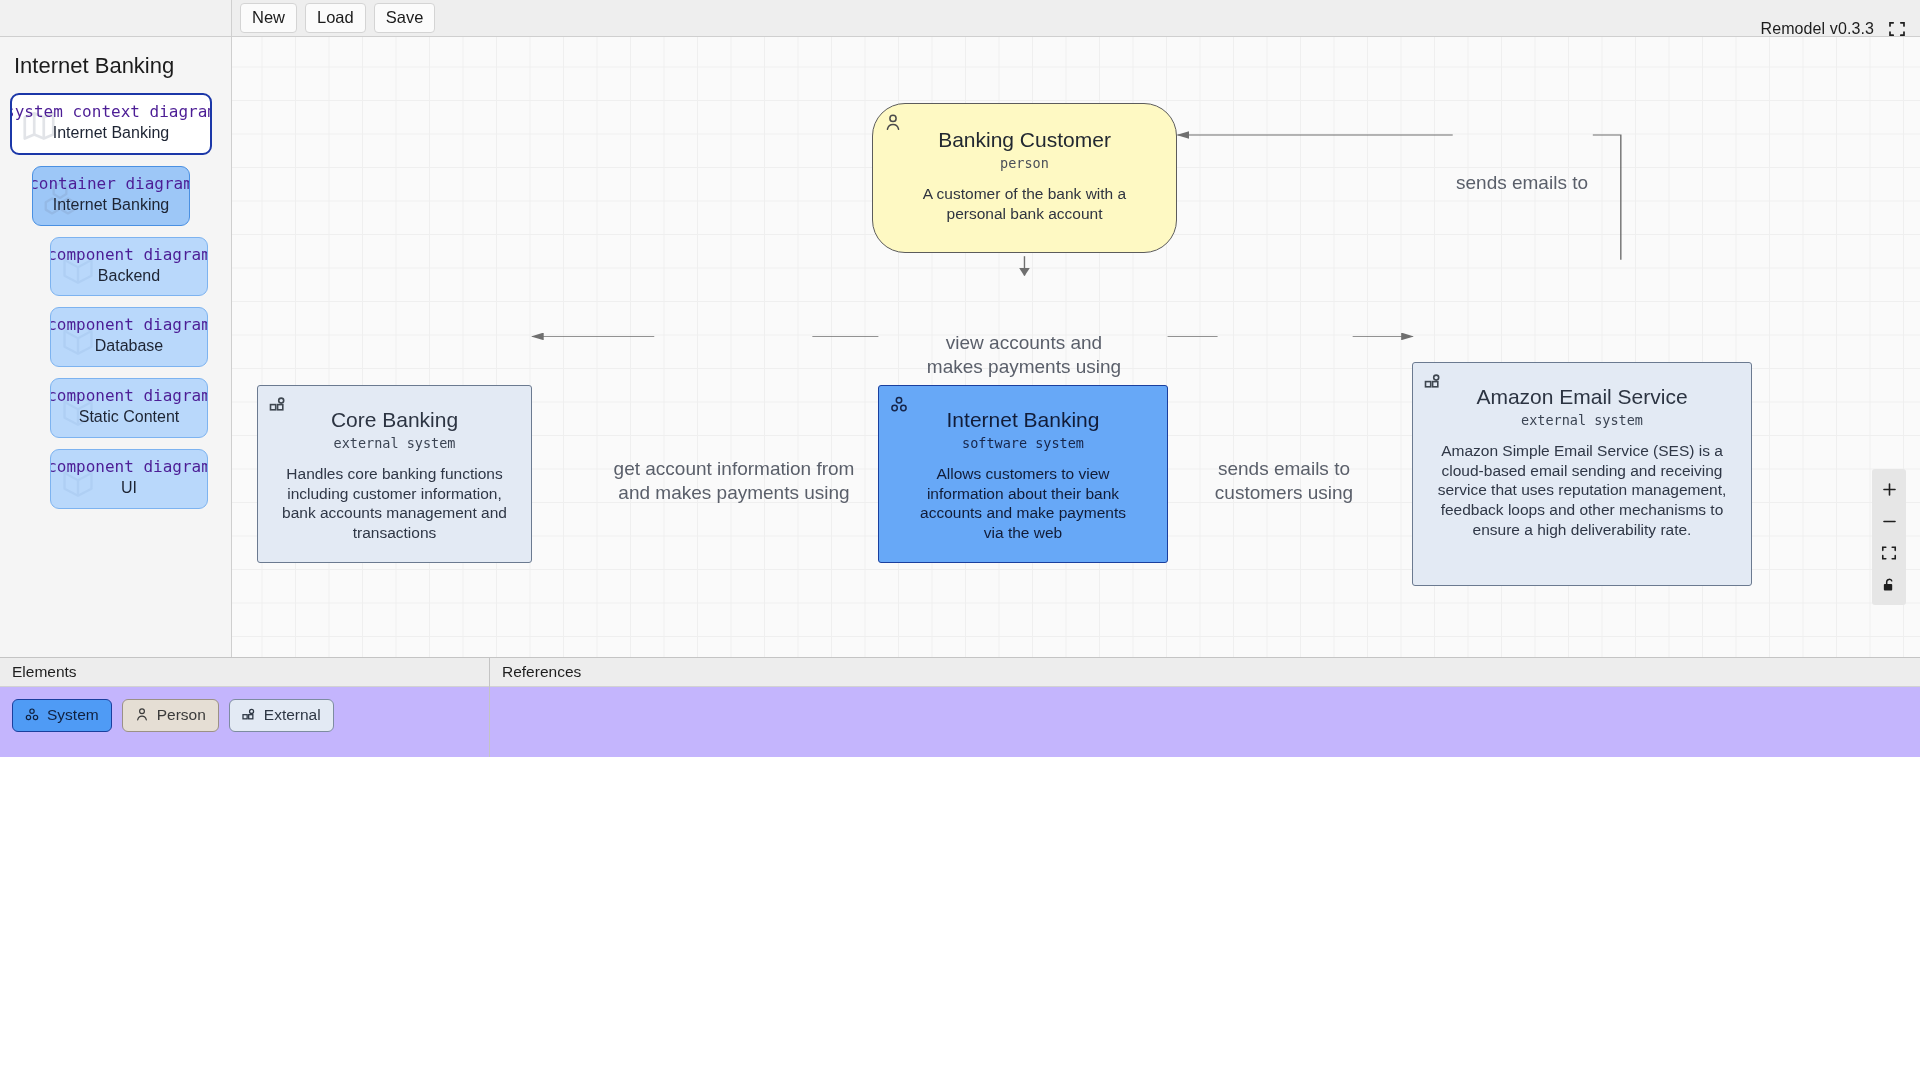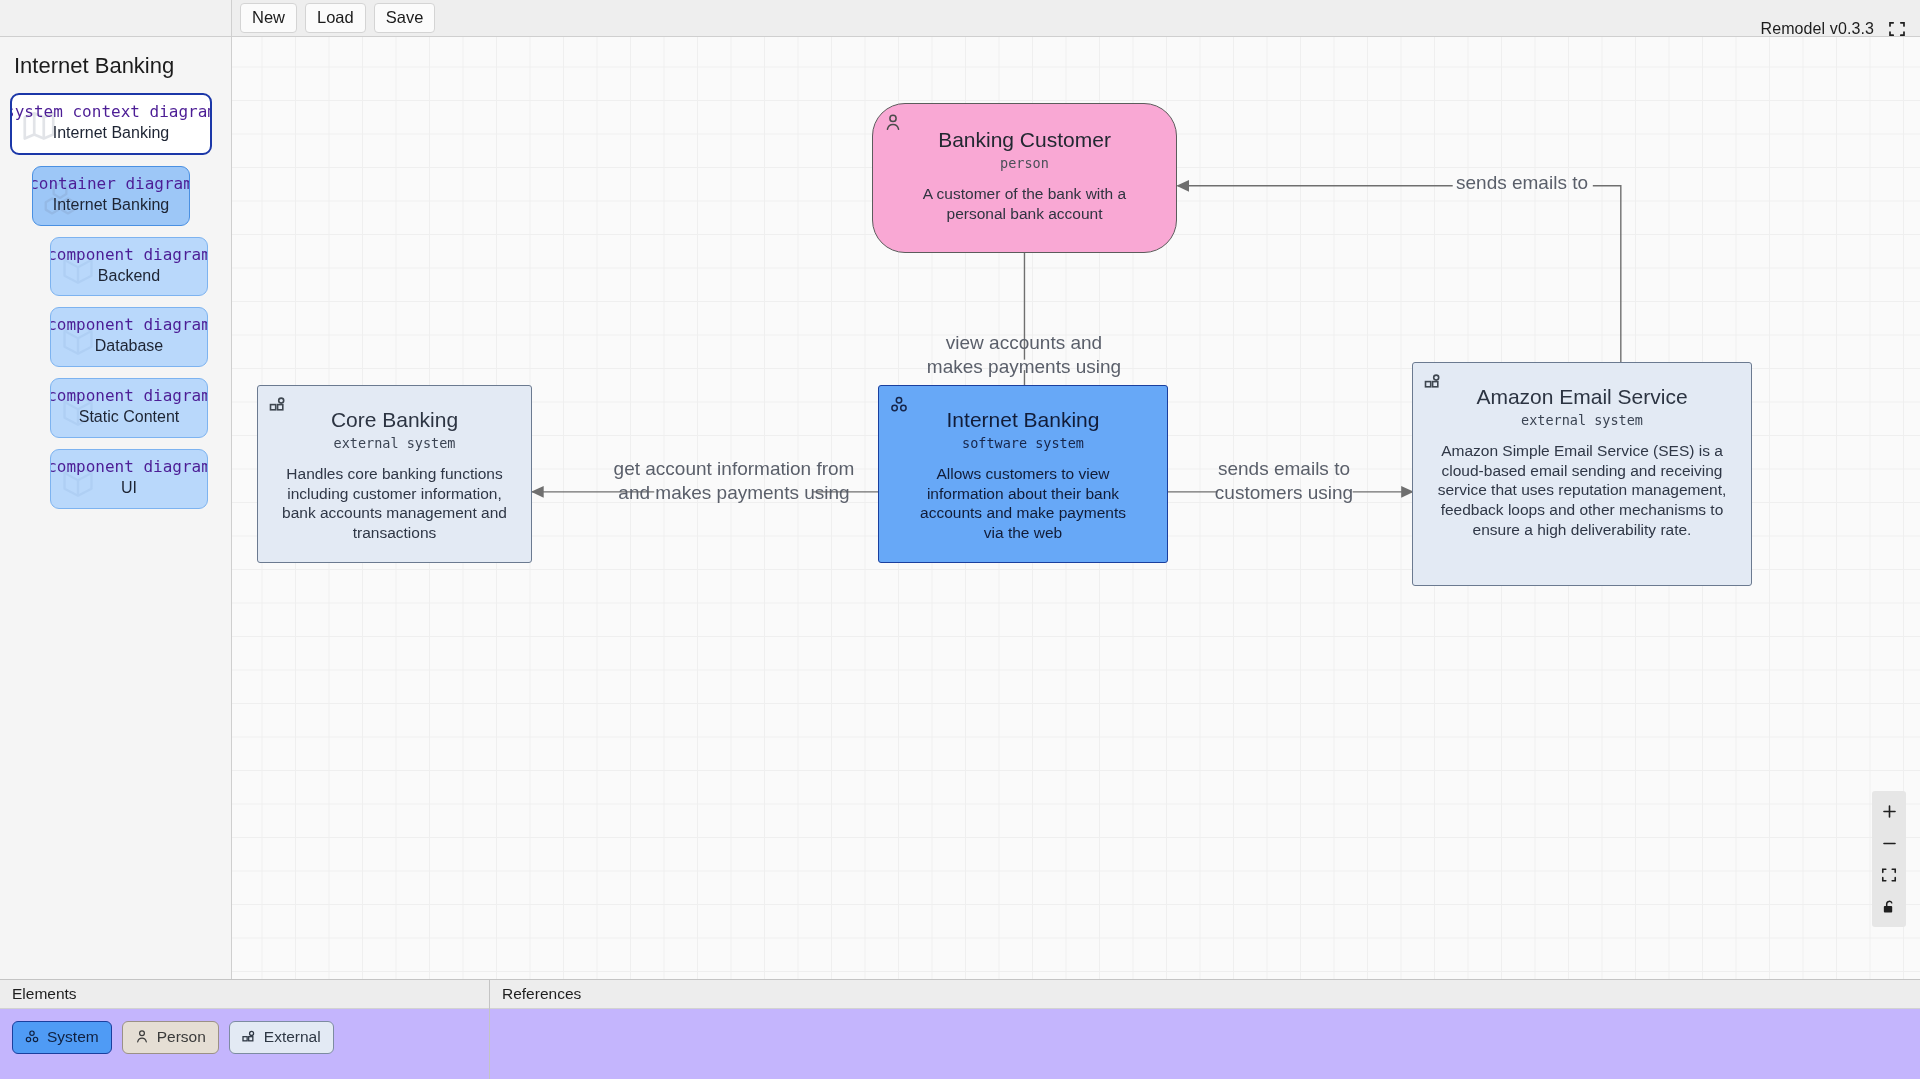--- a/index.html
+++ b/index.html
@@ -2,21 +2,21 @@
 <html><head>
 <meta charset="utf-8">
 <style>
   * { box-sizing: border-box; margin: 0; padding: 0; }
   html, body {
     width: 1920px; height: 1079px;
     font-family: "Liberation Sans", sans-serif;
     background: #ffffff;
     overflow: hidden;
   }
-  .app { position: relative; width: 1920px; height: 1079px; display: flex; flex-direction: column; }
+  .app { position: relative; width: 1920px; height: 757px; display: flex; flex-direction: column; }
 
   
   .top-row { display: flex; height: 37px; flex: 0 0 37px; background: #eeeeee; }
   .sidebar-topstrip {
     width: 232px; flex: 0 0 232px; height: 37px;
     background: #f1f1f1; border-right: 1px solid #cfcfcf; border-bottom: 1px solid #cfcfcf;
   }
   .toolbar {
     flex: 1; height: 37px; background: #eeeeee;
     border-bottom: 1px solid #cfcfcf;
@@ -83,21 +83,21 @@
     position: absolute; z-index: 3;
     display: flex; flex-direction: column; align-items: center;
     text-align: center; cursor: pointer;
   }
   .node .node-icon { position: absolute; left: 10px; top: 9px; width: 20px; height: 20px; }
   .node-title { font-size: 21px; line-height: 1.15; font-weight: 400; }
   .node-kind { font-family: "DejaVu Sans Mono", monospace; font-size: 13.5px; margin-top: 3px; }
   .node-desc { font-size: 15.5px; line-height: 1.27; margin-top: 13px; }
 
   .node.person {
-    background: #f9a8d4; border: 1.6px solid #5c5c5c; border-radius: 33px;
+    background: #fef9c3; border: 1.6px solid #5c5c5c; border-radius: 33px;
     color: #2f3440;
   }
   .node.person .node-title { color: #222831; }
   .node.person .node-kind { color: #4a4f58; }
   .node.person .node-desc { color: #2f3440; }
 
   .node.system {
     background: #67a8f7; border: 1.8px solid #1a3f9e; border-radius: 3px;
     color: #101a35;
   }

